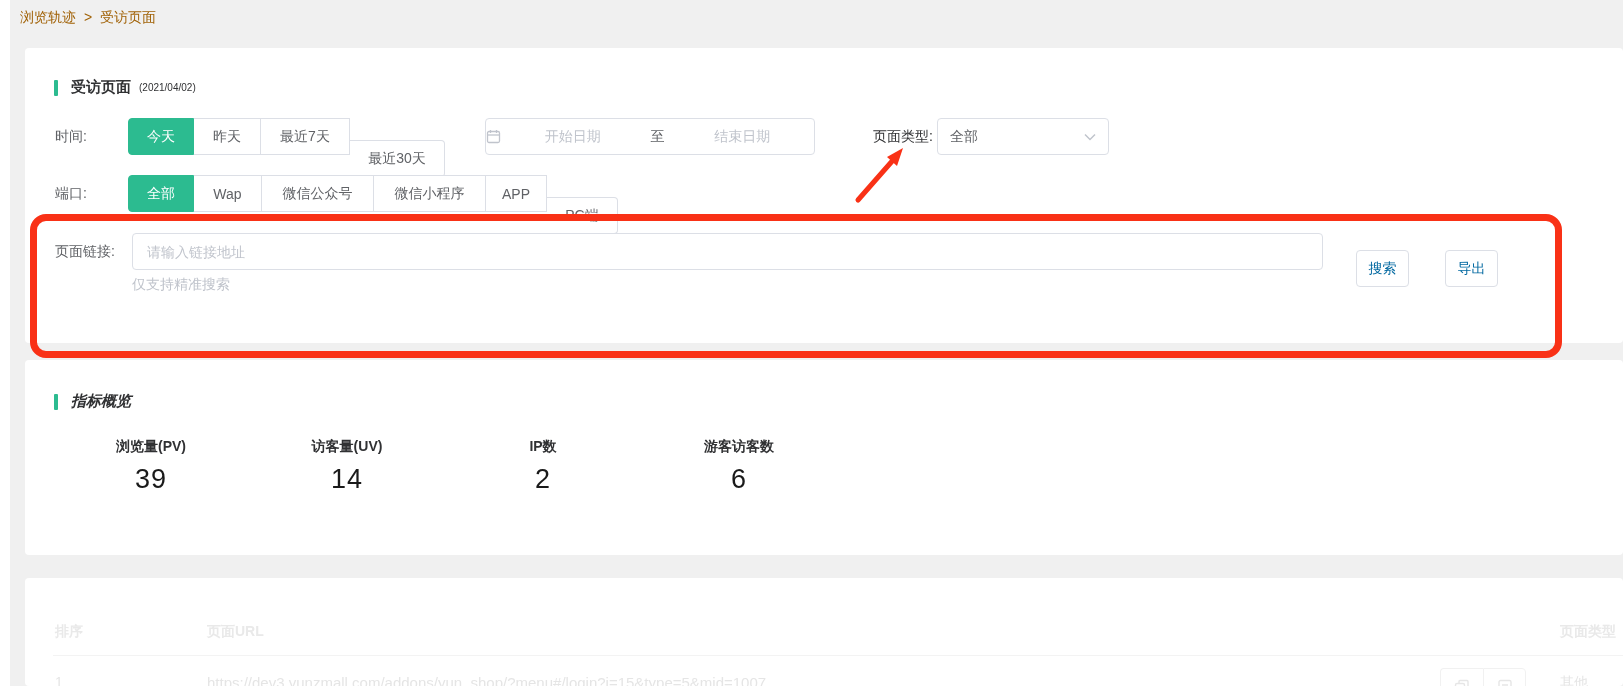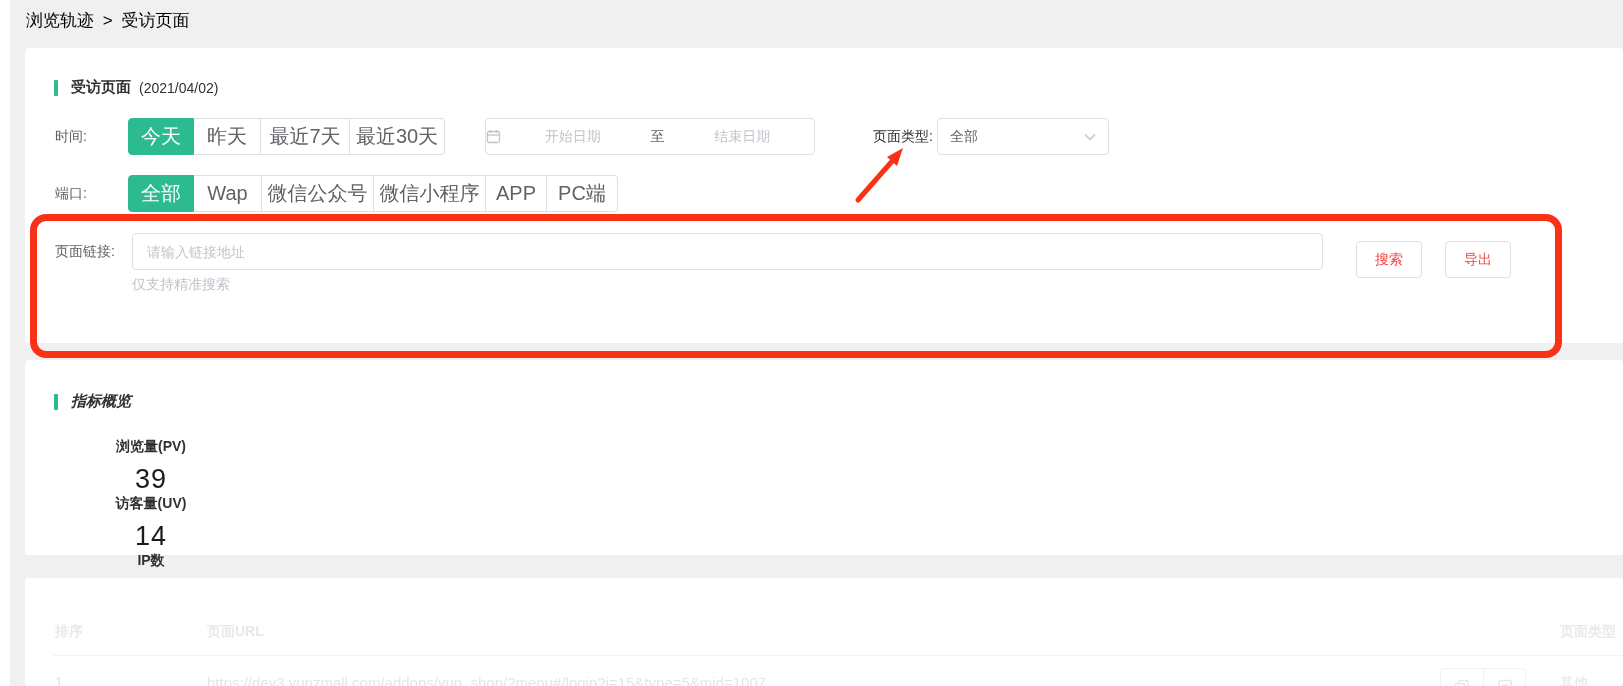--- a/index.html
+++ b/index.html
@@ -5,42 +5,42 @@
   * { box-sizing: border-box; margin: 0; padding: 0; }
   html,body { width:1623px; height:686px; }
   body {
     font-family: "Liberation Sans", "DejaVu Sans", sans-serif;
     background:#f0f0f0;
     position:relative;
     overflow:hidden;
     color:#303133;
   }
   .left-strip { position:absolute; left:0; top:0; width:10px; height:686px; background:#fff; }
-  .breadcrumb { position:absolute; left:26px; top:9px; font-size:17px; color:#000000; }
+  .breadcrumb { position:absolute; left:20px; top:9px; font-size:14px; color:#a16207; }
   .breadcrumb span { margin-right:4px; }
   .card { position:absolute; left:25px; right:0; background:#fff; border-radius:4px; }
   .card1 { top:48px; height:295px; }
   .card2 { top:360px; height:195px; }
   .card3 { top:578px; height:108px; overflow:hidden; }
 
   .section-title { position:absolute; left:29px; display:flex; align-items:center; }
   .green-bar { width:4px; height:16px; background:#2cbb90; margin-right:13px; border-radius:1px; }
   .section-title b { font-size:15px; color:#303133; font-weight:bold; }
-  .section-title .note { font-size:14px; color:#303133; margin-left:8px; }
+  .section-title .note { font-size:10px; color:#303133; margin-left:8px; }
 
   .row-label { position:absolute; left:30px; font-size:14px; color:#606266; }
 
   .btn-group { position:absolute; display:flex; }
   .btn-group .seg {
     height:37px; display:flex; align-items:center; justify-content:center;
     border:1px solid #dcdfe6; border-left:none;
-    background:#fff; color:#606266; font-size:20px; cursor:pointer;
+    background:#fff; color:#606266; font-size:14px; cursor:pointer;
   }
   .btn-group .seg:first-child { border-left:1px solid #dcdfe6; border-radius:4px 0 0 4px; }
-  .btn-group .seg:last-child { border-radius:0 4px 4px 0; }
+  .btn-group .seg:last-child { border-radius:0 4px 4px 0;margin-top:22px; }
   .btn-group .seg.selected {
     background:#2cbb90; border-color:#2cbb90; color:#fff;
   }
 
   .date-range {
     position:absolute; left:460px; top:70px; width:330px; height:37px;
     border:1px solid #dcdfe6; border-radius:4px; background:#fff;
     display:flex; align-items:center; padding:0 0; font-size:14px;
   }
   .date-range .ph { color:#c0c4cc; flex:1; text-align:center; }
@@ -58,37 +58,37 @@
   .link-input {
     position:absolute; left:107px; top:185px; width:1191px; height:37px;
     border:1px solid #dcdfe6; border-radius:4px; padding:0 14px;
     font-size:14px; color:#606266; outline:none;
     font-family:"Liberation Sans","DejaVu Sans",sans-serif;
   }
   input::placeholder { color:#c0c4cc; opacity:1; }
   .hint { position:absolute; left:107px; top:228px; font-size:14px; color:#bfc3cb; }
 
   .plain-btn {
-    position:absolute; top:193px; height:37px; width:66px;
+    position:absolute; top:202px; height:37px; width:53px;
     border:1px solid #dcdfe6; border-radius:4px; background:#fff;
-    font-size:14px; color:#ef4444; cursor:pointer;
+    font-size:14px; color:#0369a1; cursor:pointer;
     font-family:"Liberation Sans","DejaVu Sans",sans-serif;
   }
   .btn-search { left:1331px; }
   .btn-export { left:1414px;margin-left:6px; }
 
   
   .red-box {
     position:absolute; left:30px; top:214px; width:1532px; height:144px;
     border:7px solid #f93116; border-radius:16px; z-index:20; pointer-events:none;
   }
   .red-arrow { position:absolute; left:840px; top:140px; z-index:21; pointer-events:none; }
 
   
-  .metrics-row { position:absolute; left:28px; top:78px; display:flex;flex-direction:column; }
+  .metrics-row { position:absolute; left:28px; top:78px; display:flex; }
   .metric { width:196px; text-align:center; }
   .metric .m-label { font-size:14px; font-weight:bold; color:#303133; }
   .metric .m-value { font-size:27px; color:#1a1a1a; margin-top:8px; letter-spacing:1px; }
 
   
   .tbl-head { position:absolute; top:45px; left:0; right:0; font-size:14px; font-weight:bold; color:#e9e9e9; }
   .tbl-head .c-rank { position:absolute; left:30px; }
   .tbl-head .c-url { position:absolute; left:182px; }
   .tbl-head .c-type { position:absolute; left:1535px; }
   .tbl-divider { position:absolute; top:77px; left:28px; right:0; border-bottom:1px solid #f3f3f3; }

